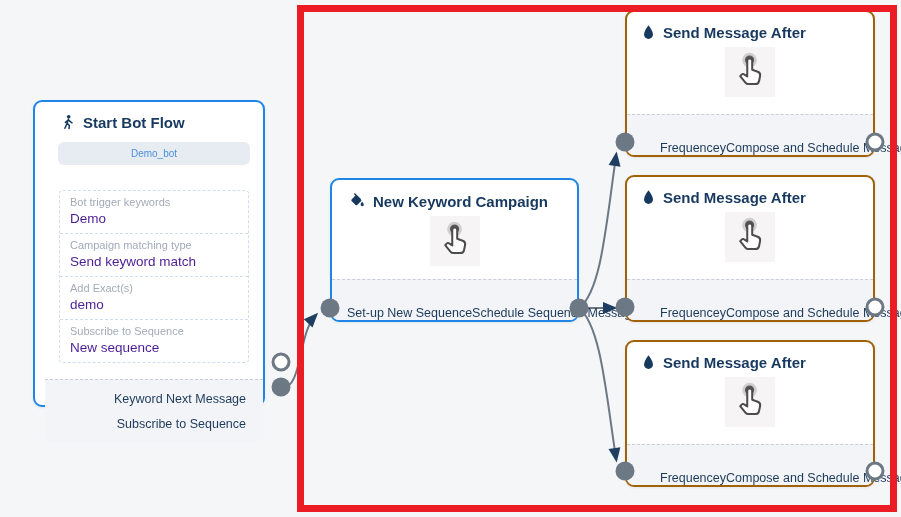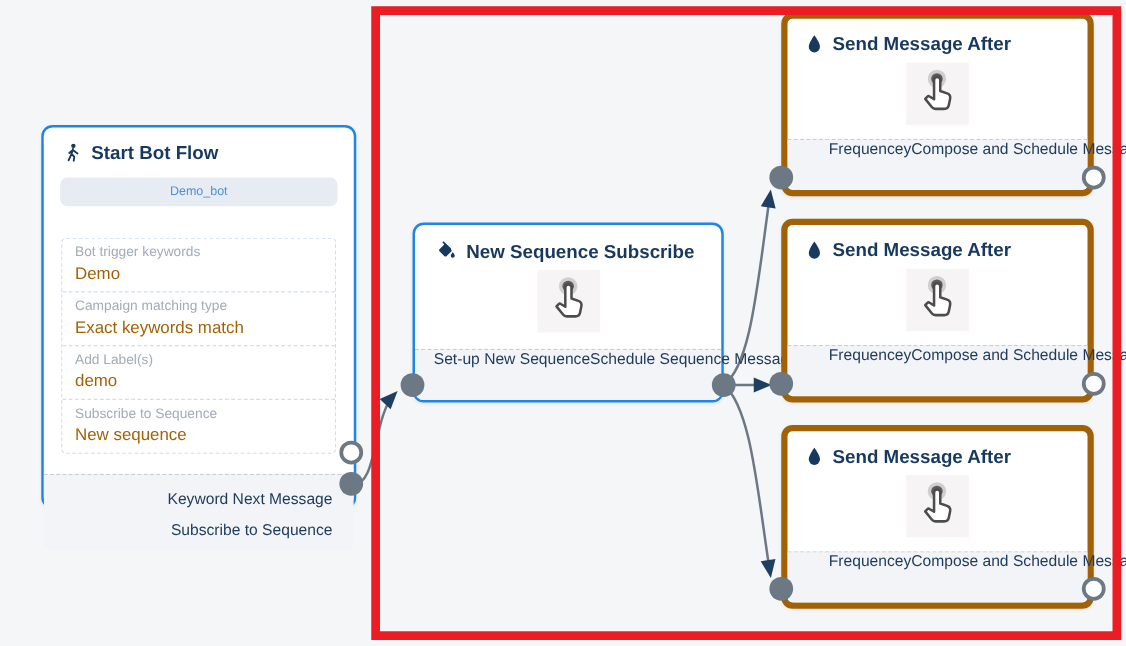--- a/index.html
+++ b/index.html
@@ -10,65 +10,65 @@
     color:#1c3a5c;
   }
   
   .node{
     position:absolute;background:#fff;border-radius:9px;
     display:flex;flex-direction:column;z-index:5;
     box-shadow:0 1px 3px rgba(20,40,70,.07);
     box-sizing:border-box;
   }
   .node.blue{border:2px solid #1f86e8;}
-  .node.plain{border:5px solid #a16207;}
+  .node.plain{border:2px solid #a16207;}
   .node-title{
     display:flex;align-items:center;gap:8px;
     padding:12px 15px 4px 15px;
     font-size:15px;font-weight:700;color:#17395f;
     white-space:nowrap;
   }
   .node-title .ticon{display:flex;align-items:center;}
   .node-footer{
     margin-top:auto;border-top:1px dashed #c8cdd6;background:#f2f4f7;
     border-radius:0 0 7px 7px;position:relative;
   }
   
-  #start-node{left:33px;top:100px;width:252px;height:307px;}
+  #start-node{left:33px;top:100px;width:232px;height:307px;padding-left:10px;}
   .bot-pill{
     margin:7px 13px 9px 13px;background:#e7ecf2;border-radius:6px;
     text-align:center;padding:6px 0;font-size:10px;color:#4a90dd;cursor:pointer;
   }
   .fields{
     margin:16px 14px;border:1px dashed #cfdded;border-radius:4px;
   }
   .field{padding:4px 10px 5px 10px;}
   .field + .field{border-top:1px dashed #cfdded;}
   .field-label{font-size:11px;color:#a3abb8;line-height:14px;}
-  .field-value{font-size:13.5px;color:#a16207;line-height:19px;}
+  .field-value{font-size:13.5px;color:#4c1d95;line-height:19px;}
   #start-node .node-footer{height:66px;padding:11px 17px 0 0;}
   .out-row{
     text-align:right;font-size:12.5px;color:#1d3a5a;line-height:16px;margin-bottom:9px;
     white-space:nowrap;
   }
   
   #campaign-node{left:330px;top:178px;width:249px;height:144px;}
   
   .send-node{left:625px;width:250px;height:147px;}
   #send-node-0{top:10px;}
   #send-node-1{top:175px;}
   #send-node-2{top:340px;}
   
   .hand-wrap{
     width:50px;height:50px;background:#f7f4f6;align-self:center;
     display:flex;align-items:center;justify-content:center;margin-top:2px;
   }
   
   .io-footer{
-    height:40px;display:flex;align-items:flex-start;justify-content:space-between;
+    height:40px;display:flex;align-items:flex-end;justify-content:space-between;
     font-size:12.5px;color:#1d3a5a;white-space:nowrap;
   }
   #campaign-node .io-footer{padding:0 12px 0 15px;}
   .send-node .io-footer{padding:0 22px 0 33px;}
   
   .port{
     position:absolute;width:19px;height:19px;border-radius:50%;
     background:#6d7885;transform:translate(-50%,-50%);z-index:7;
     box-sizing:border-box;cursor:pointer;
   }
@@ -109,24 +109,24 @@
     <span>Start Bot Flow</span>
   </div>
   <div class="bot-pill">Demo_bot</div>
   <div class="fields">
     <div class="field">
       <div class="field-label">Bot trigger keywords</div>
       <div class="field-value">Demo</div>
     </div>
     <div class="field">
       <div class="field-label">Campaign matching type</div>
-      <div class="field-value">Exact keywords match</div>
-    </div>
-    <div class="field">
-      <div class="field-label">Add Label(s)</div>
+      <div class="field-value">Send keyword match</div>
+    </div>
+    <div class="field">
+      <div class="field-label">Add Exact(s)</div>
       <div class="field-value">demo</div>
     </div>
     <div class="field">
       <div class="field-label">Subscribe to Sequence</div>
       <div class="field-value">New sequence</div>
     </div>
   </div>
   <div class="node-footer">
     <div class="out-row">Keyword Next Message</div>
     <div class="out-row">Subscribe to Sequence</div>
@@ -134,21 +134,21 @@
 </div>
 
 <div class="node blue" id="campaign-node">
   <div class="node-title">
     <span class="ticon">
       <svg width="18" height="18" viewBox="0 0 20 20">
         <path d="M15.2 7.4 L8.7 1 7.6 2.1 9.4 3.9 5.1 8.2 c-.5 .5 -.5 1.3 0 1.8 l4.4 4.4 c.5 .5 1.3 .5 1.8 0 l4.7 -4.7 z" fill="#17395f"></path>
         <path d="M16.9 10.8 c0 0 -1.8 2 -1.8 3.1 a1.8 1.8 0 0 0 3.6 0 c0 -1.1 -1.8 -3.1 -1.8 -3.1 z" fill="#17395f"></path>
       </svg>
     </span>
-    <span>New Sequence Subscribe</span>
+    <span>New Keyword Campaign</span>
   </div>
   <div class="hand-wrap">
     <svg width="44" height="44" viewBox="0 0 48 48">
       <circle cx="23.5" cy="11" r="8" fill="#4b4b4b" opacity="0.22"></circle>
       <circle cx="23.5" cy="11" r="5" fill="#464646" opacity="0.85"></circle>
       <path d="M21 26 V12 a2.7 2.7 0 0 1 5.4 0 v9.6 l6 2.1 c1.9 .7 3 2.6 2.6 4.6 l-1.1 5.5 a4.2 4.2 0 0 1 -4.1 3.4 h-7.5 a4.2 4.2 0 0 1 -3.3 -1.6 l-5.7 -7.1 1.9 -1.9 c.5 -.5 1.3 -.6 1.9 -.2 l3.9 2.4 z" fill="#ffffff" stroke="#4c4c4c" stroke-width="2.2" stroke-linejoin="round"></path>
     </svg>
   </div>
   <div class="node-footer io-footer">
     <span>Set-up New Sequence</span>

